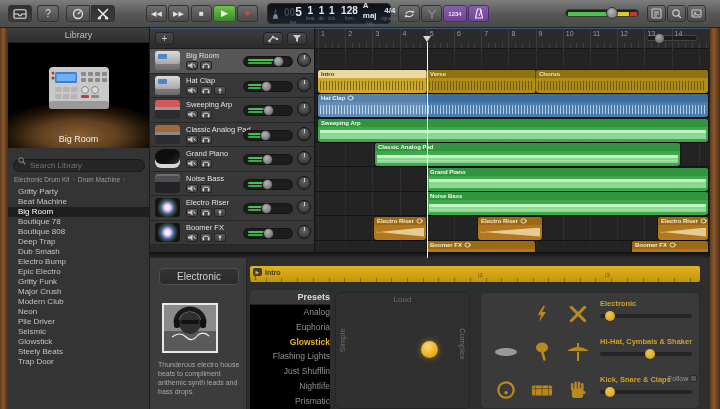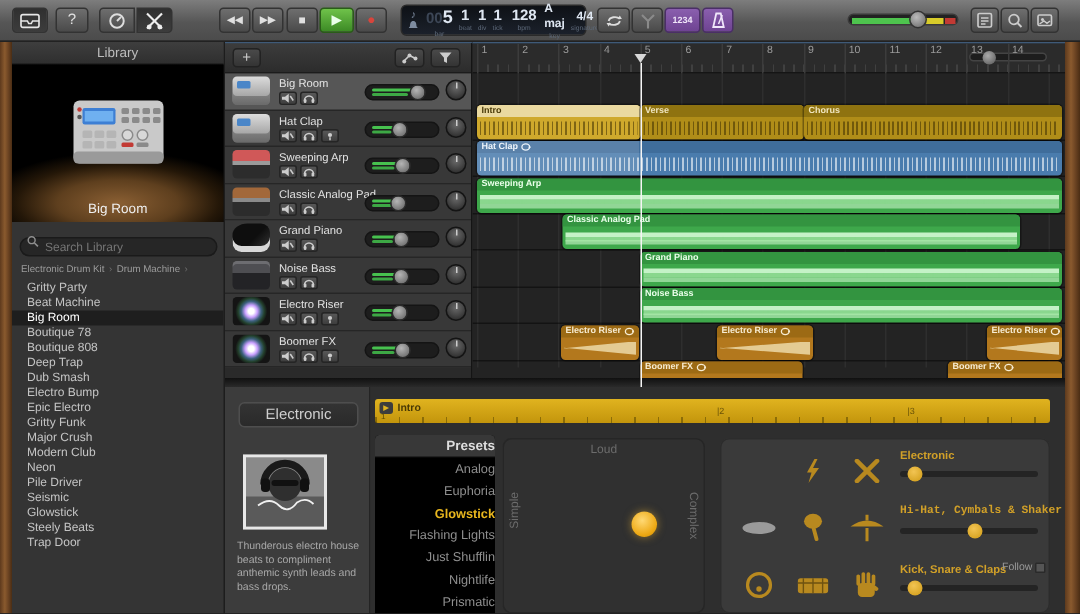--- a/index.html
+++ b/index.html
@@ -867,21 +867,21 @@
                   <rect x="8.5" y="-3" width="3" height="22" rx="1.5" transform="rotate(-45 10 8)"></rect>
                 </g>
               </svg>
             </div>
           </div>
           <div class="dr-label">Electronic</div>
           <div class="dr-slider">
             <div class="dr-knob" style="left: 5px;"></div>
           </div>
         </div>
-        <div class="dr-row" style="top: 40px; font-family: Liberation Mono, monospace;">
+        <div class="dr-row" style="top: 40px;">
           <div class="dr-icons">
             <div class="dr-cell">
               <svg width="24" height="10" viewBox="0 0 24 10">
                 <ellipse cx="12" cy="5" rx="11" ry="4" fill="#9a9a9a"></ellipse>
               </svg>
             </div>
             <div class="dr-cell">
               <svg width="15" height="20" viewBox="0 0 15 20">
                 <ellipse cx="7" cy="5.5" rx="6" ry="5" fill="#b8891f"></ellipse>
                 <rect x="5.8" y="9" width="2.6" height="10" rx="1.2" transform="rotate(-15 7 9)" fill="#b8891f"></rect>

